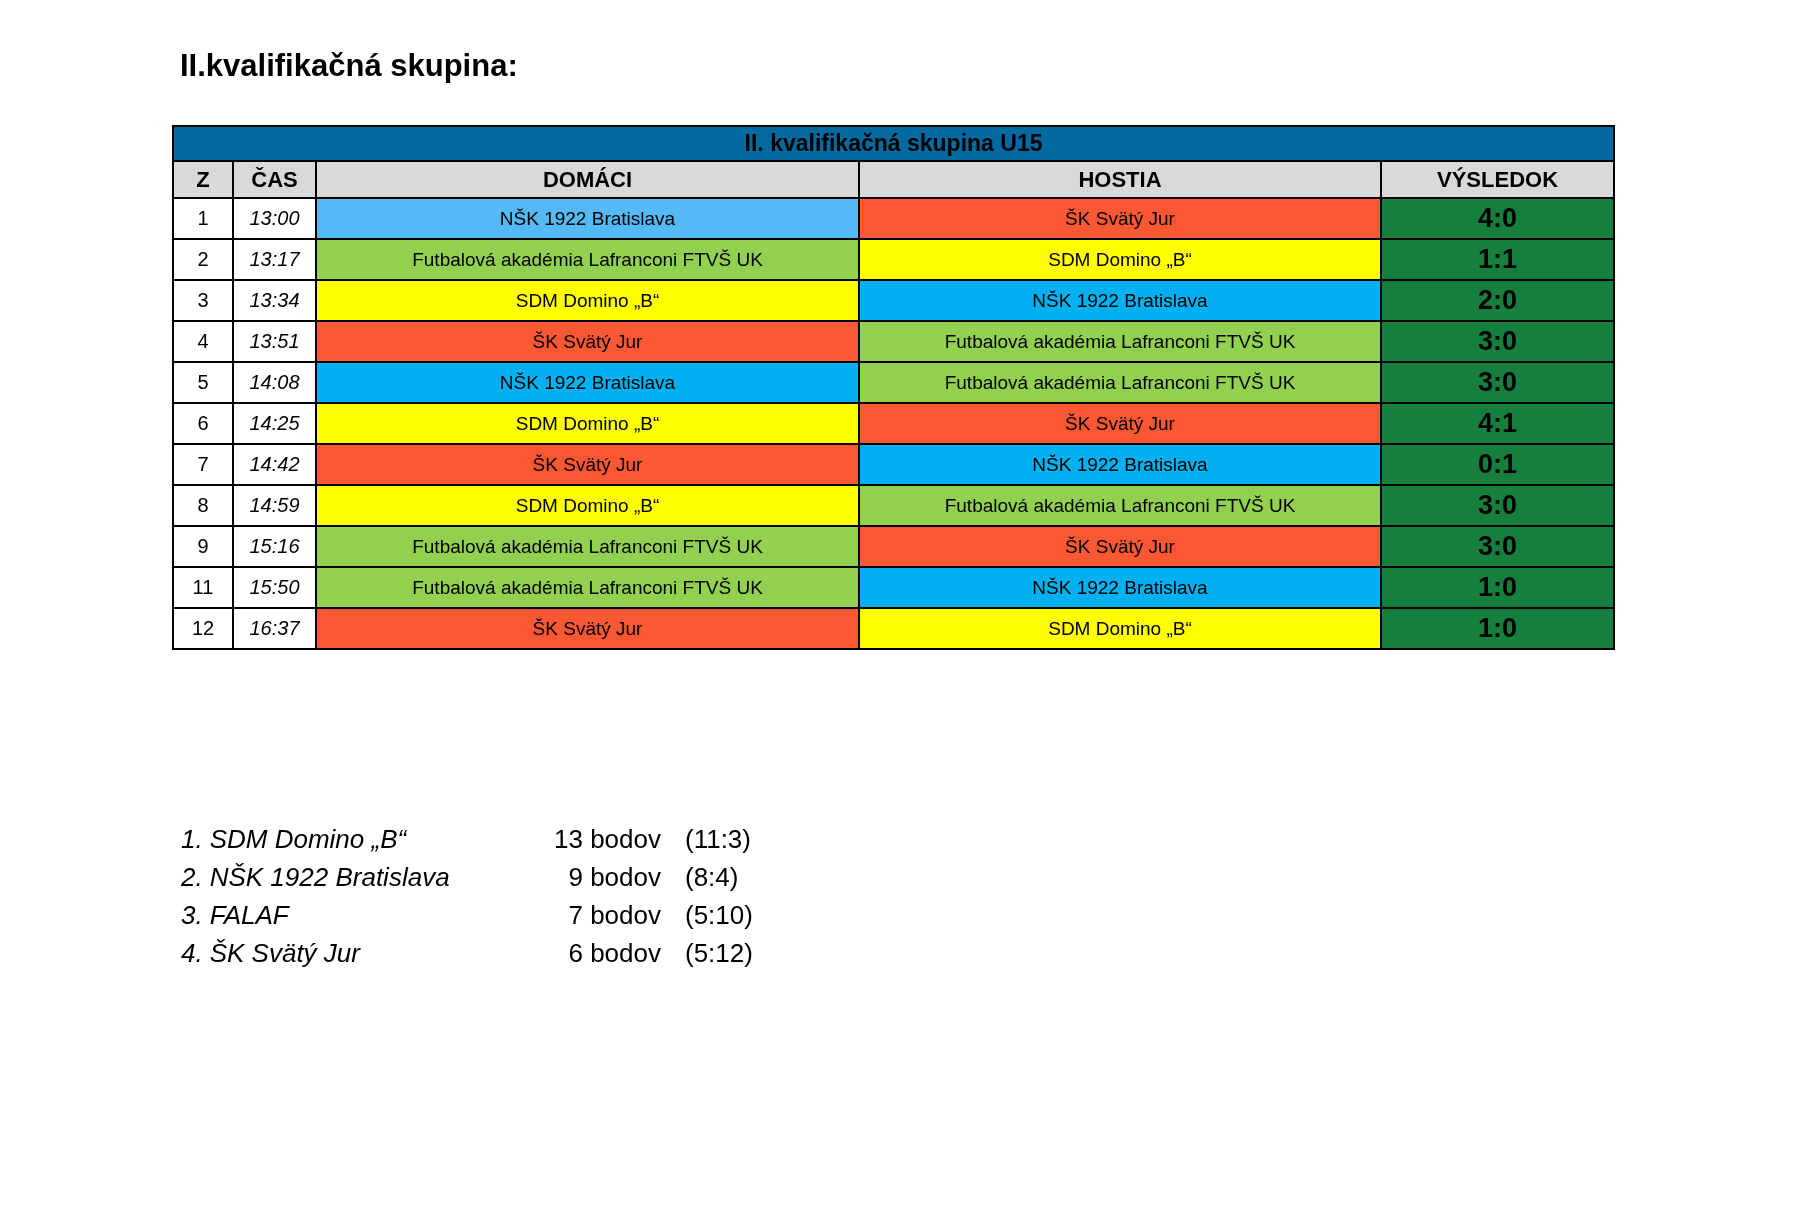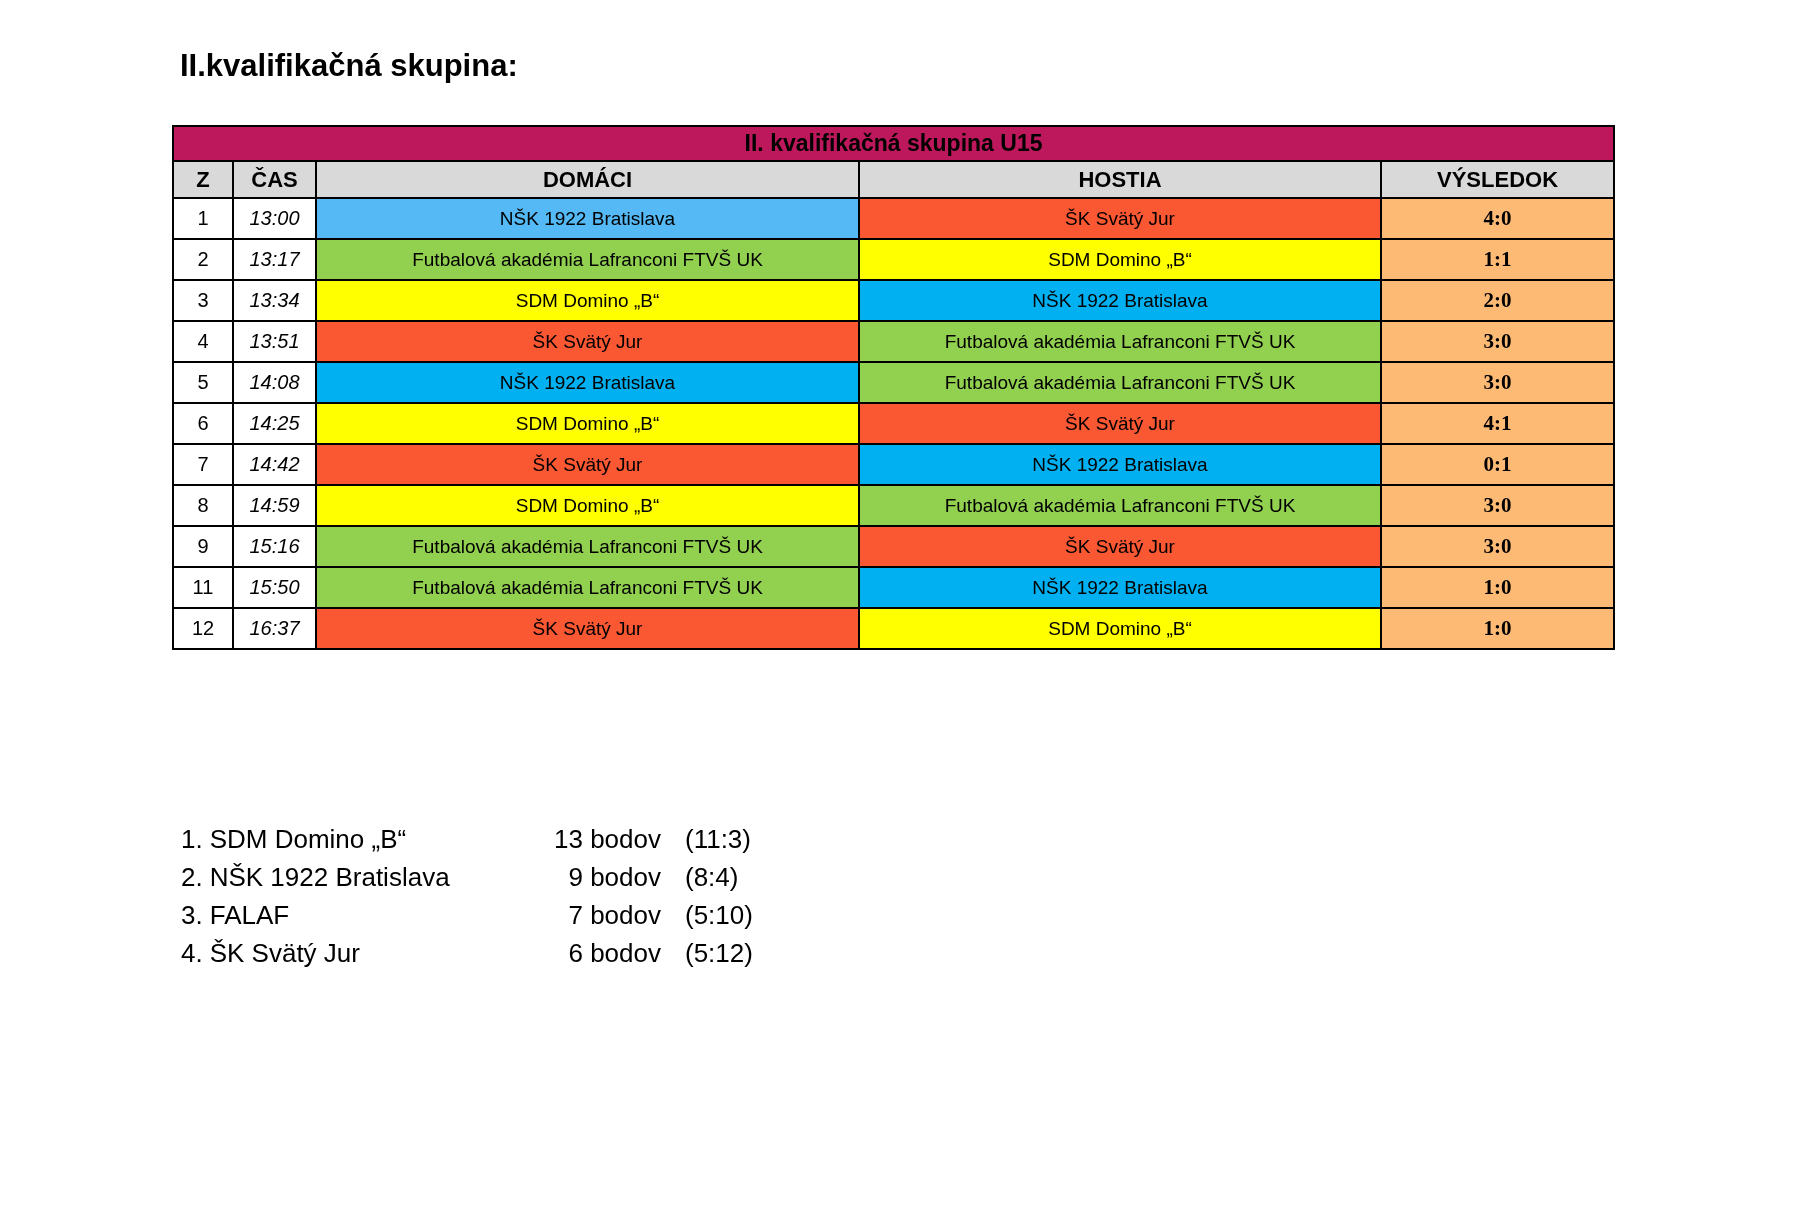--- a/index.html
+++ b/index.html
@@ -31,47 +31,47 @@
   table.schedule th, table.schedule td {
     border: 2px solid #000;
     padding: 0 4px;
     text-align: center;
     vertical-align: middle;
     overflow: hidden;
     white-space: nowrap;
   }
   tr.title-row th {
     height: 33px;
-    background: #be185d;
+    background: #0369a1;
     font-size: 23px; font-weight: bold;
   }
   tr.cols-row th {
     height: 35px;
     background: #D9D9D9;
     font-size: 22px; font-weight: bold;
   }
   tr.match-row { height: 41px; }
   td.z-cell   { font-size: 20px; background: #fff; }
   td.cas-cell { font-size: 20px; font-weight: normal; font-style: italic; background: #fff; }
   td.team-cell{ font-size: 19px; }
-  td.res-cell { font-size: 21px; font-weight: bold; background: #fdba74; font-family: Liberation Serif, serif; }
+  td.res-cell { font-size: 27px; font-weight: bold; background: #15803d; }
 
   .winner-line {
     position: absolute; left: 180px; top: 729px;
     font-size: 27px; margin: 0; white-space: nowrap;
   }
   .winner-label { font-weight: bold; }
   .winner-value { font-weight: normal; margin-left: 10px; }
 
   .standings {
     position: absolute; left: 181px; top: 803px;
     font-size: 26px;
   }
   .standing-row { display: flex; align-items: baseline; height: 38px; }
-  .s-team  { width: 350px; white-space: nowrap; }
+  .s-team  { width: 350px; white-space: nowrap; font-style: italic; }
   .s-rank  { margin-right: 7px; }
   .s-points{ width: 130px; text-align: right; white-space: nowrap; }
   .s-score { margin-left: 24px; white-space: nowrap; margin-top: 21px; }
 </style>
 </head>
 <body>
 
 <div class="page">
 
   <h1 class="page-title">II.kvalifikačná skupina:</h1>

